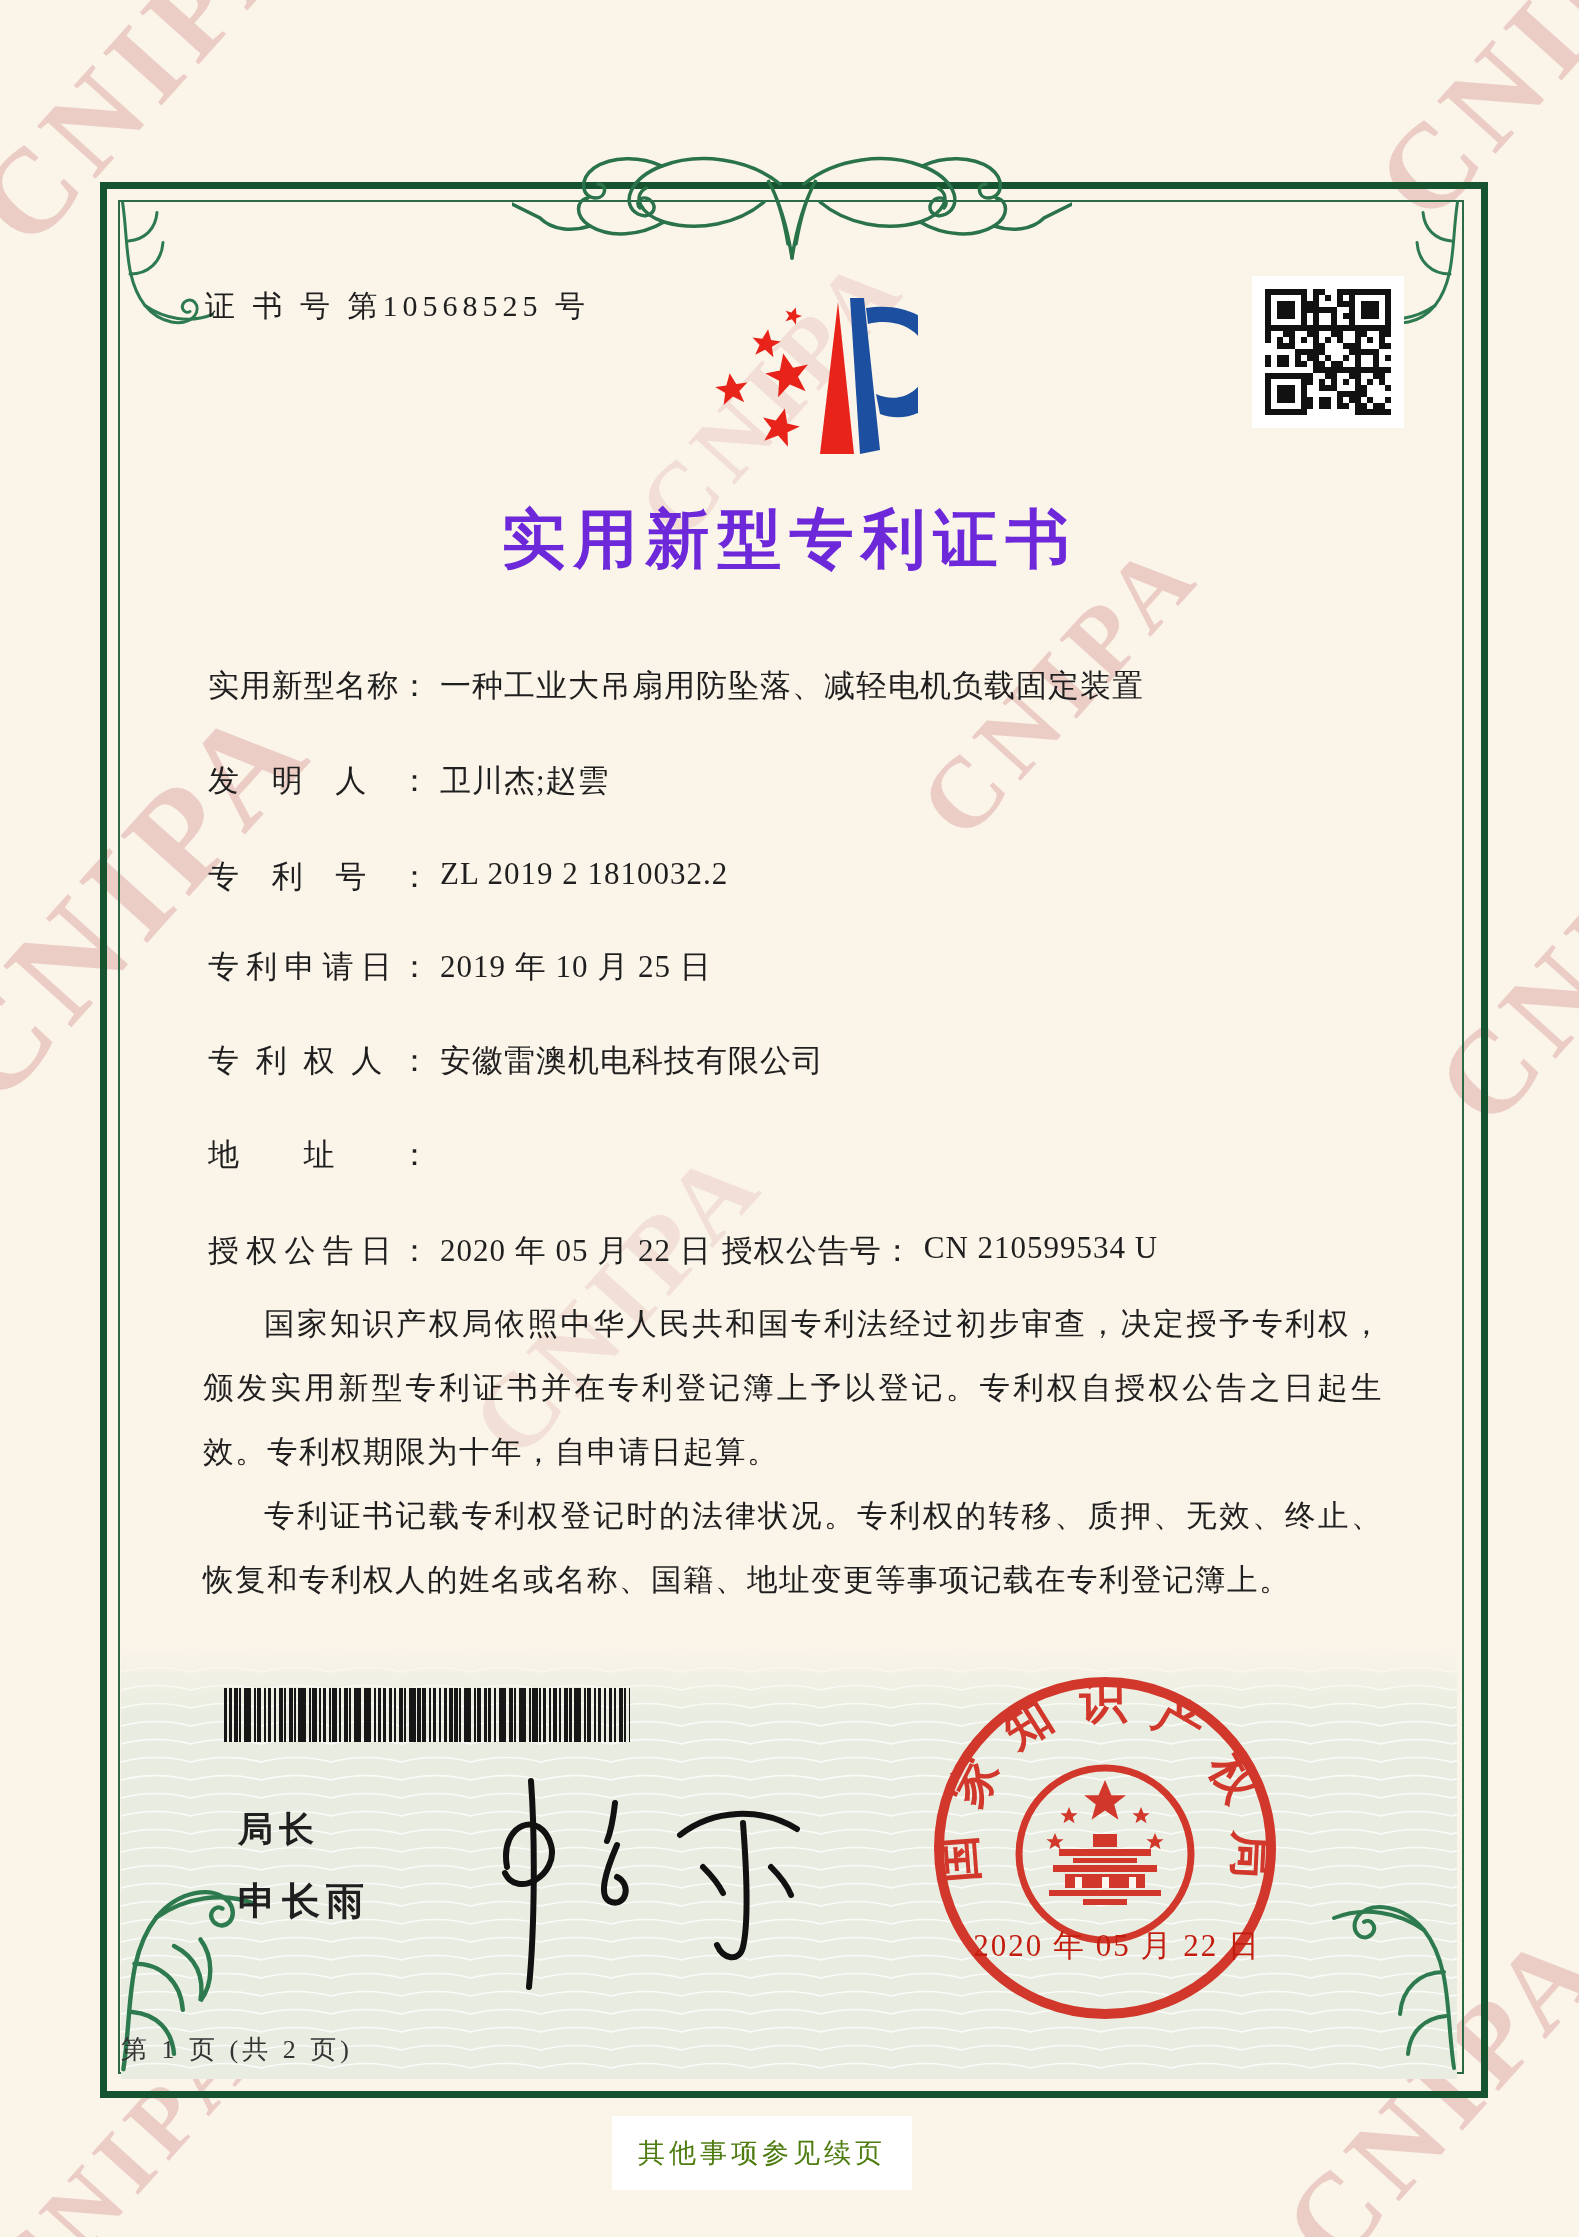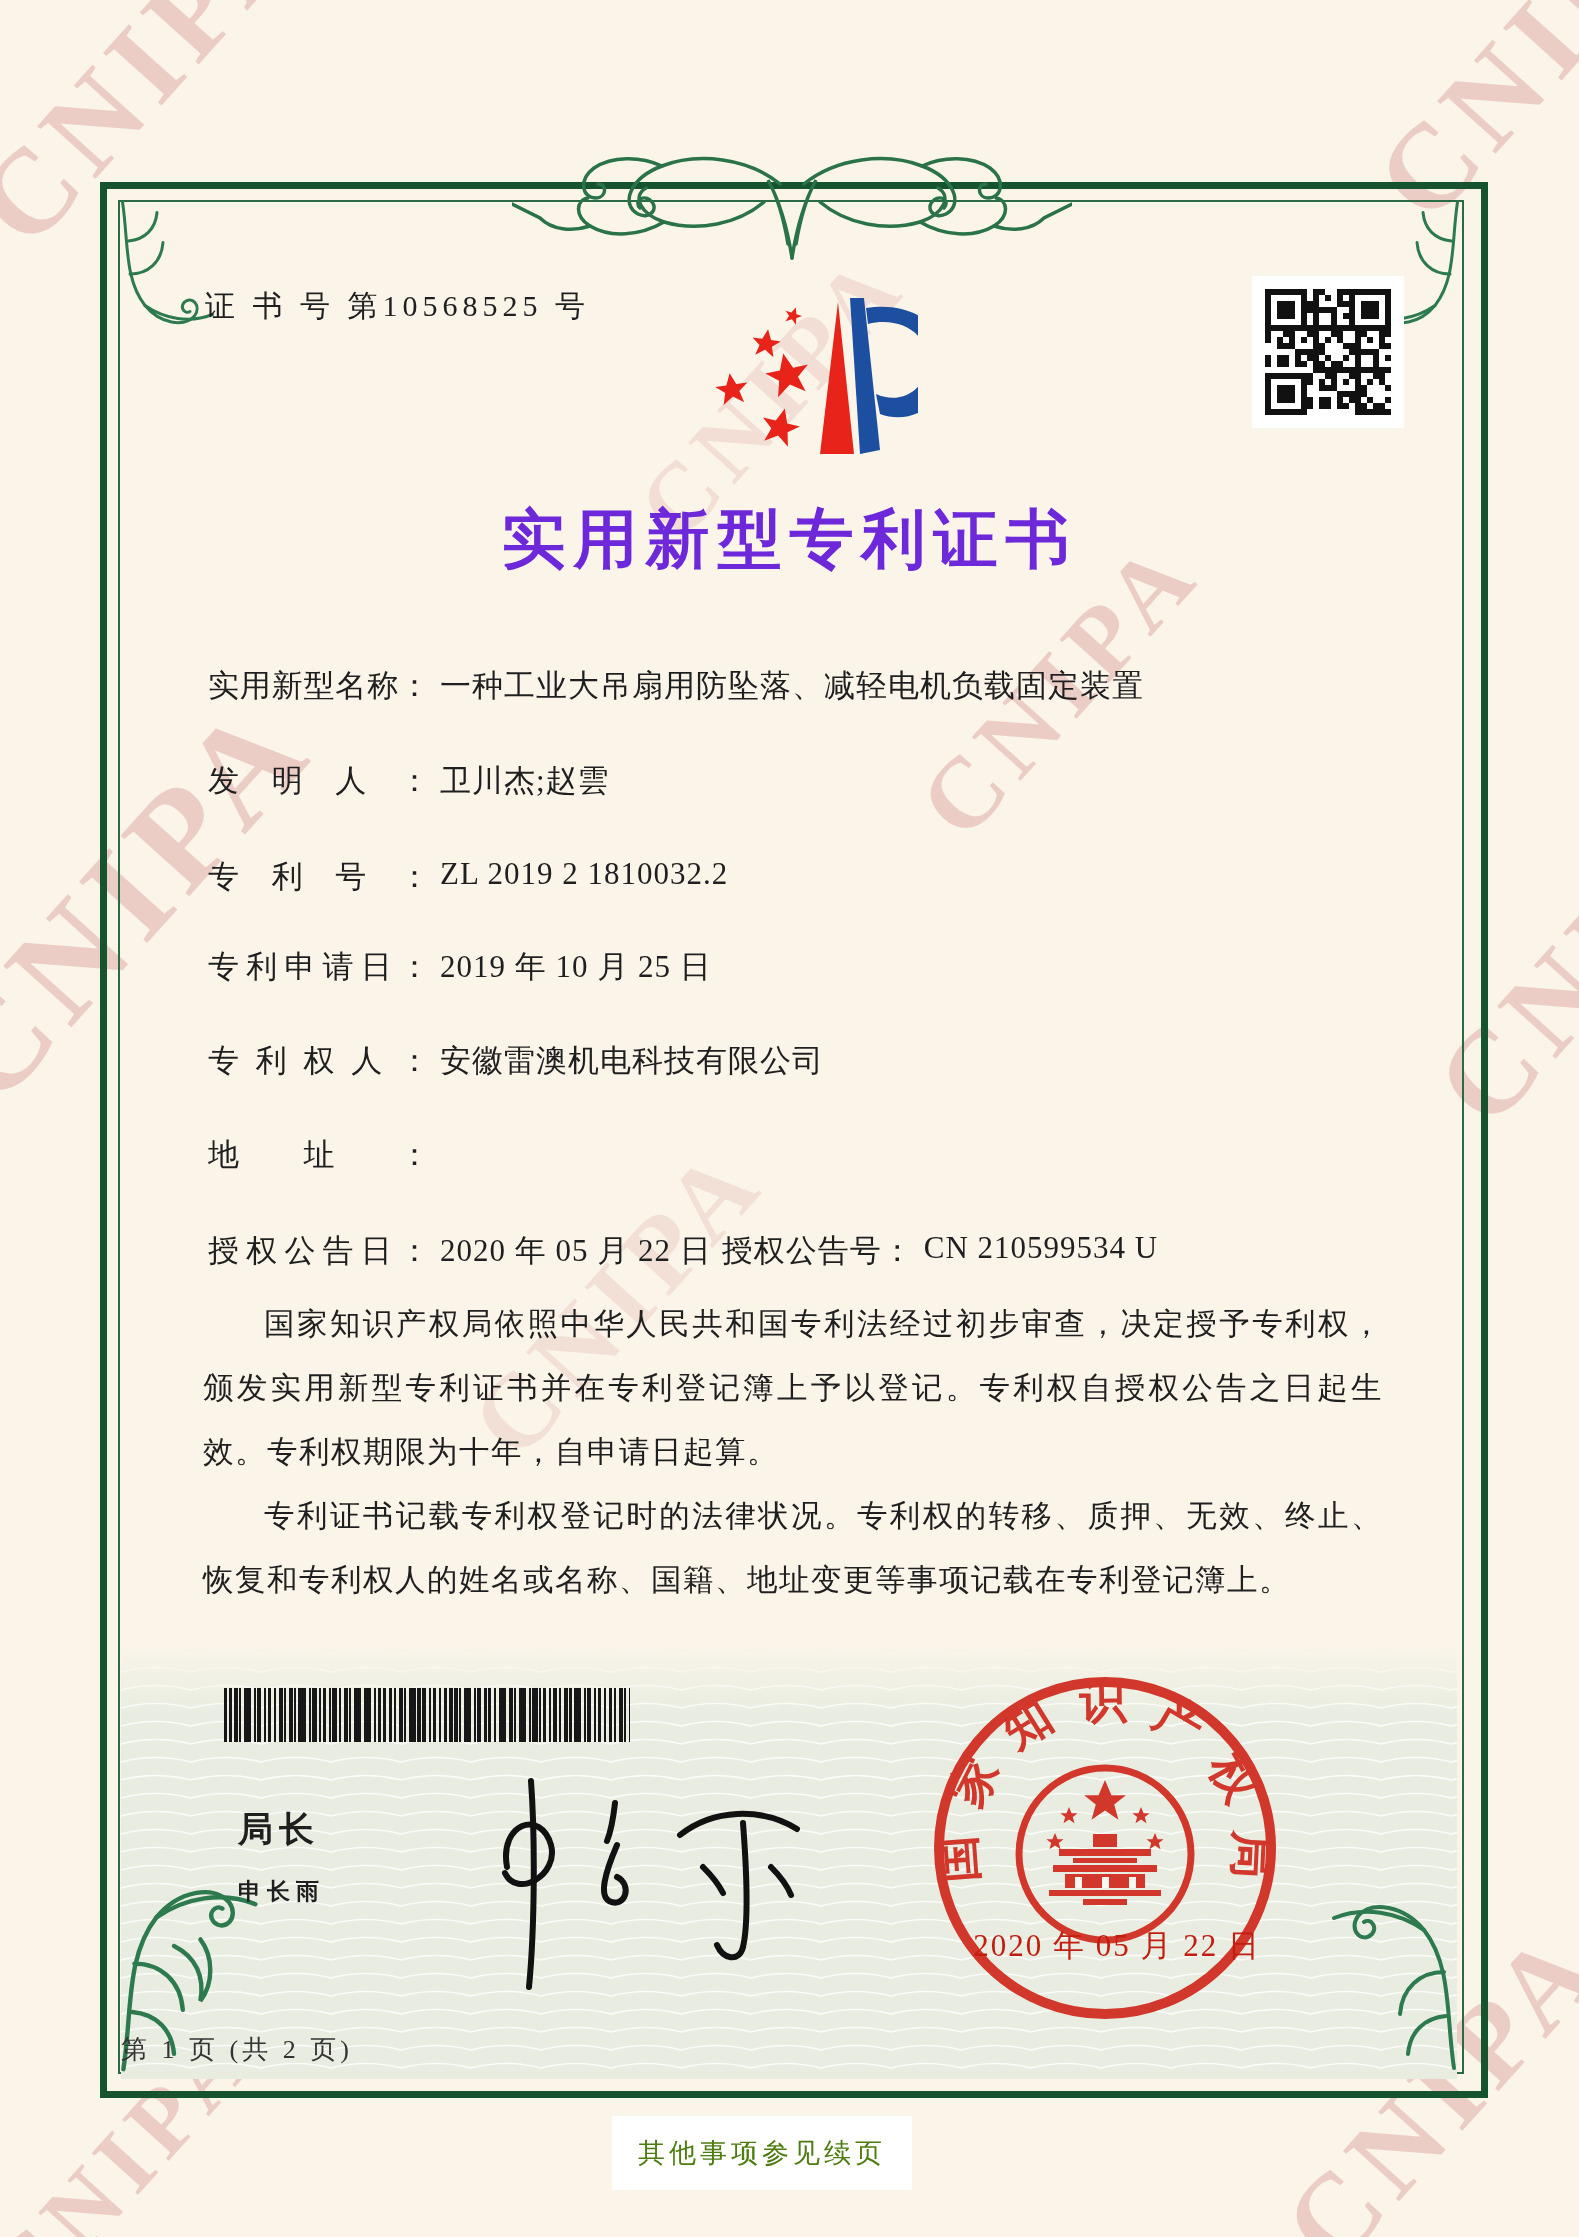--- a/index.html
+++ b/index.html
@@ -44,21 +44,21 @@
   .body-text p{margin:0; text-indent:2em;}
   
   .barcode{position:absolute; left:224px; top:1688px; width:406px; height:54px;
     background:
       repeating-linear-gradient(90deg,#161616 0 2px,rgba(0,0,0,0) 2px 5px),
       repeating-linear-gradient(90deg,#161616 0 3px,rgba(0,0,0,0) 3px 11px),
       repeating-linear-gradient(90deg,rgba(0,0,0,0) 0 6px,#161616 6px 8px,rgba(0,0,0,0) 8px 17px);}
   
   .sig-title{position:absolute; left:238px; top:1806px; font-size:35px; font-weight:600;
     font-family:"Liberation Sans","DejaVu Sans",sans-serif; letter-spacing:6px;}
-  .sig-name{position:absolute; left:238px; top:1876px; font-size:23px; font-weight:600;
+  .sig-name{position:absolute; left:238px; top:1876px; font-size:38px; font-weight:600;
     font-family:"Liberation Sans","DejaVu Sans",sans-serif; letter-spacing:6px;}
   .sig-script{position:absolute; left:455px; top:1775px;}
   
   .seal{position:absolute; left:925px; top:1668px; width:360px; height:360px;}
   .seal-date{position:absolute; left:952px; top:1925px; width:330px; text-align:center;
     font-size:31px; color:#c21d0f; letter-spacing:2px; font-weight:500;}
   
   .page-num{position:absolute; left:121px; top:2032px; width:1336px; text-align:left;
     font-size:26px; letter-spacing:4px; color:#333;}
   .note-box{position:absolute; left:612px; top:2116px; width:300px; height:74px;

